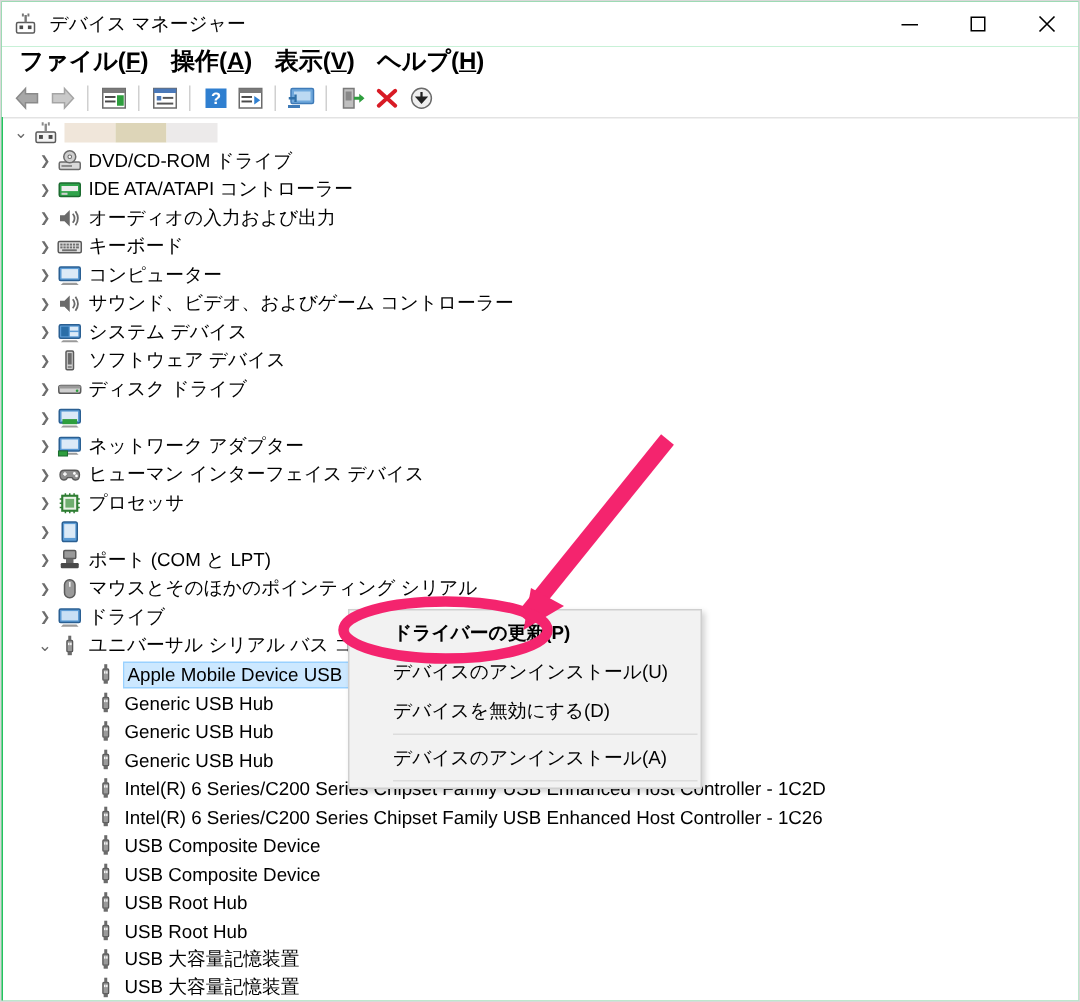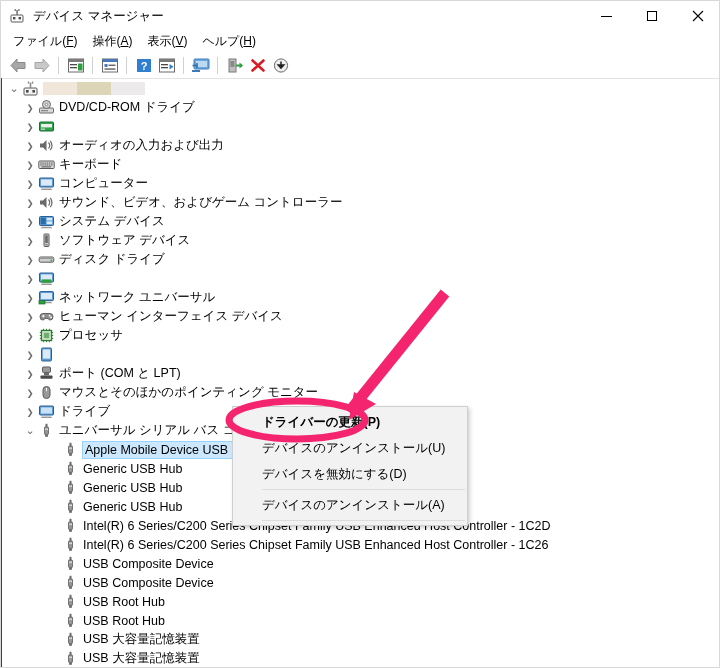--- a/index.html
+++ b/index.html
@@ -6,21 +6,21 @@
   html, body {
     margin: 0; padding: 0;
     width: 720px; height: 668px;
     background: #ffffff;
     font-family: "Liberation Sans", "DejaVu Sans", sans-serif;
     overflow: hidden;
   }
   #app {
     position: relative;
     width: 720px; height: 668px;
-    background: #404040;
+    background: #22c55e;
     border: 1px solid #d8d8d8;
     overflow: hidden;
   }
 
   
   #titlebar {
     position: absolute; left: 0; top: 0;
     width: 720px; height: 30px;
     background: #ffffff;
     display: flex; align-items: center;
@@ -51,23 +51,24 @@
 
   
   #menubar {
     position: absolute; left: 0; top: 30px;
     width: 720px; height: 21px;
     background: #ffffff;
     display: flex; align-items: center;
     padding-left: 6px;
   }
   .menuitem {
-    font-size: 12px; color: #000;
+    font-size: 16px; color: #000;
     padding: 2px 9px 2px 6px;
     white-space: nowrap;
+    font-weight: bold;
   }
   .menuitem u { text-decoration: underline; }
 
   
   #toolbar {
     position: absolute; left: 0; top: 51px;
     width: 720px; height: 26px;
     background: #ffffff;
     display: flex; align-items: center;
     padding-left: 6px;
@@ -301,20 +302,21 @@
           </svg></span>
         <span class="lbl">DVD/CD-ROM ドライブ</span>
       </div>
       <div class="row" style="padding-left: 20px;">
         <div class="chev" style="font-size: 8.5px;">❯</div>
         <span class="ico"><svg width="17" height="17" viewBox="0 0 17 17">
             <rect x="1.5" y="4" width="14" height="9" rx="1" fill="#2fa34a" stroke="#1c6b30" stroke-width="1"></rect>
             <rect x="3" y="6" width="11" height="3.4" fill="#eeeeee"></rect>
             <rect x="3" y="10.5" width="4" height="1.4" fill="#cfcfcf"></rect>
           </svg></span>
+        <span class="lbl">IDE ATA/ATAPI コントローラー</span>
       </div>
       <div class="row" style="padding-left: 20px;">
         <div class="chev" style="font-size: 8.5px;">❯</div>
         <span class="ico"><svg width="17" height="17" viewBox="0 0 17 17">
             <path d="M2 6.5 L5 6.5 L8.5 3 L8.5 14 L5 10.5 L2 10.5 Z" fill="#6a6a6a"></path>
             <path d="M10.5 5.5 Q13 8.5 10.5 11.5" stroke="#6a6a6a" stroke-width="1.2" fill="none"></path>
             <path d="M12.3 3.8 Q15.6 8.5 12.3 13.2" stroke="#6a6a6a" stroke-width="1.2" fill="none"></path>
           </svg></span>
         <span class="lbl">オーディオの入力および出力</span>
       </div>
@@ -397,21 +399,21 @@
           </svg></span>
       </div>
       <div class="row" style="padding-left: 20px;">
         <div class="chev" style="font-size: 8.5px;">❯</div>
         <span class="ico"><svg width="17" height="17" viewBox="0 0 17 17">
             <rect x="1.5" y="2.6" width="14" height="9" rx="1" fill="#5b9bd5" stroke="#2a5f92" stroke-width="1"></rect>
             <rect x="3" y="4" width="11" height="6.2" fill="#dceaf7"></rect>
             <path d="M4 12.8 L13 12.8 L14.4 14.2 L2.6 14.2 Z" fill="#9a9a9a"></path>
             <rect x="1" y="11.6" width="6" height="3.4" fill="#2e9e3e" stroke="#1c6b30" stroke-width="0.7"></rect>
           </svg></span>
-        <span class="lbl">ネットワーク ユニバーサル</span>
+        <span class="lbl">ネットワーク アダプター</span>
       </div>
       <div class="row" style="padding-left: 20px;">
         <div class="chev" style="font-size: 8.5px;">❯</div>
         <span class="ico"><svg width="17" height="17" viewBox="0 0 17 17">
             <path d="M2 8.5 Q2 5.5 5 5.5 L12 5.5 Q15 5.5 15 8.5 Q15 12 12.4 12 Q10.6 12 10 10.4 L7 10.4 Q6.4 12 4.6 12 Q2 12 2 8.5 Z" fill="#8f8f8f" stroke="#5a5a5a" stroke-width="0.9"></path>
             <rect x="4" y="7.6" width="2.6" height="0.9" fill="#fff"></rect>
             <rect x="4.85" y="6.75" width="0.9" height="2.6" fill="#fff"></rect>
             <circle cx="11.6" cy="7.6" r="0.9" fill="#fff"></circle>
             <circle cx="13" cy="9.3" r="0.9" fill="#fff"></circle>
           </svg></span>
@@ -443,21 +445,21 @@
             <rect x="2.5" y="10.4" width="12" height="3.4" rx="0.8" fill="#4a4a4a"></rect>
           </svg></span>
         <span class="lbl">ポート (COM と LPT)</span>
       </div>
       <div class="row" style="padding-left: 20px;">
         <div class="chev" style="font-size: 8.5px;">❯</div>
         <span class="ico"><svg width="17" height="17" viewBox="0 0 17 17">
             <rect x="5" y="2.5" width="7" height="12" rx="3.4" fill="#9a9a9a" stroke="#5a5a5a" stroke-width="1"></rect>
             <rect x="8.1" y="4" width="0.9" height="3.2" fill="#fff"></rect>
           </svg></span>
-        <span class="lbl">マウスとそのほかのポインティング モニター</span>
+        <span class="lbl">マウスとそのほかのポインティング シリアル</span>
       </div>
       <div class="row" style="padding-left: 20px;">
         <div class="chev" style="font-size: 8.5px;">❯</div>
         <span class="ico"><svg width="17" height="17" viewBox="0 0 17 17">
             <rect x="1.5" y="3" width="14" height="9" rx="1" fill="#5b9bd5" stroke="#2a5f92" stroke-width="1"></rect>
             <rect x="3" y="4.4" width="11" height="6.2" fill="#c9e0f5"></rect>
             <path d="M4 13.4 L13 13.4 L14.4 14.9 L2.6 14.9 Z" fill="#9a9a9a"></path>
           </svg></span>
         <span class="lbl">ドライブ</span>
       </div>

